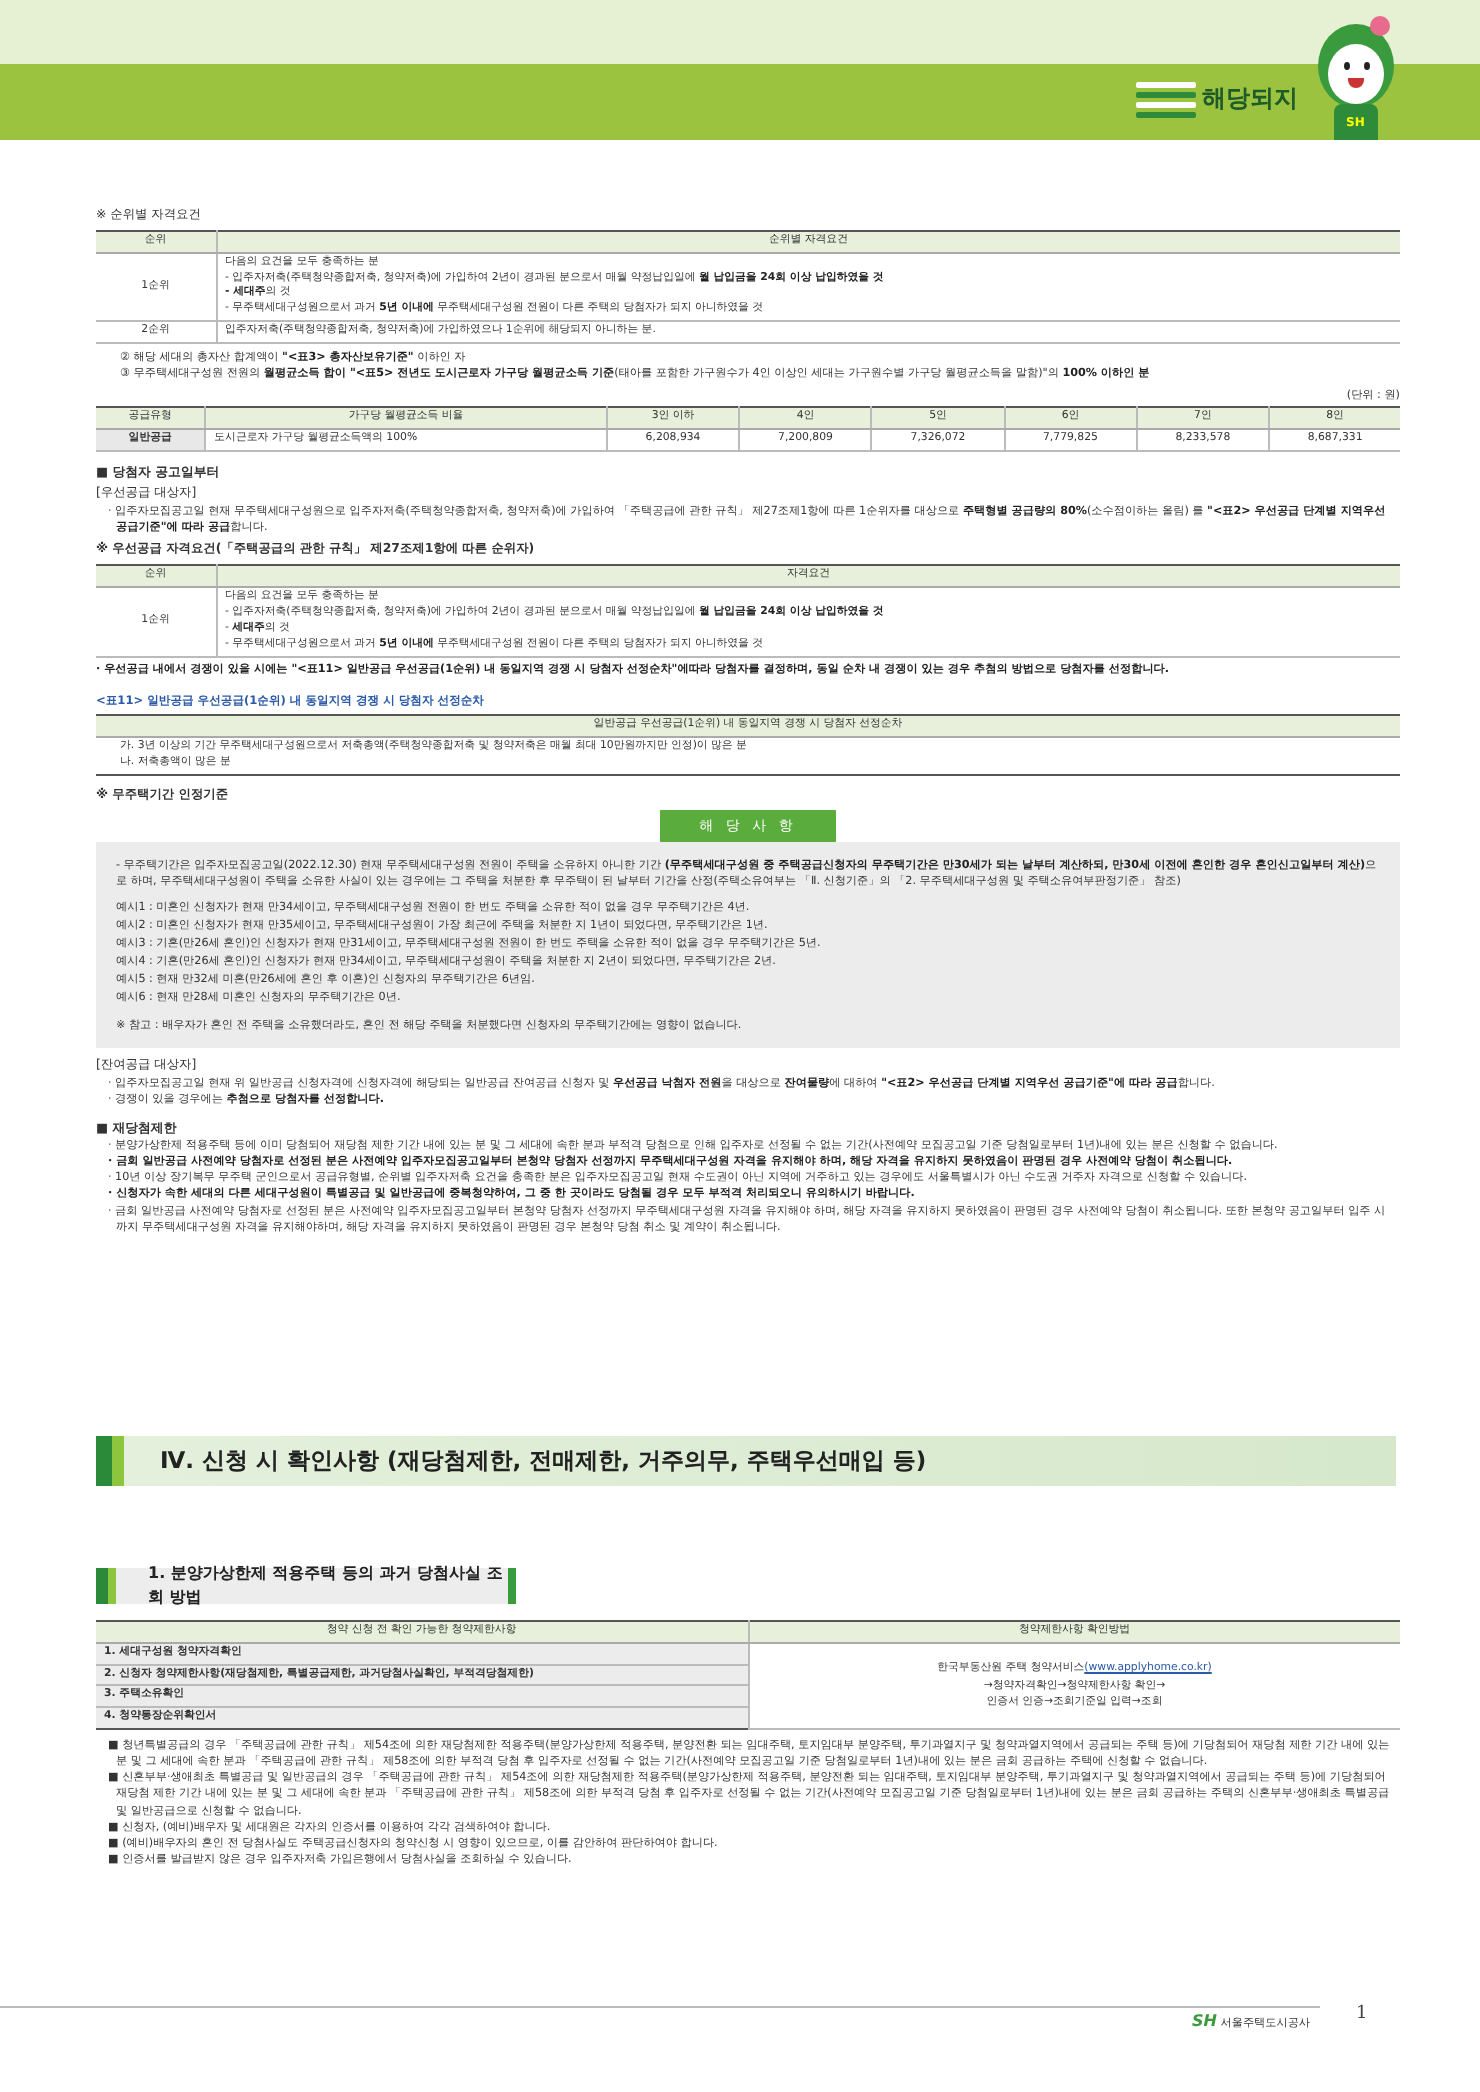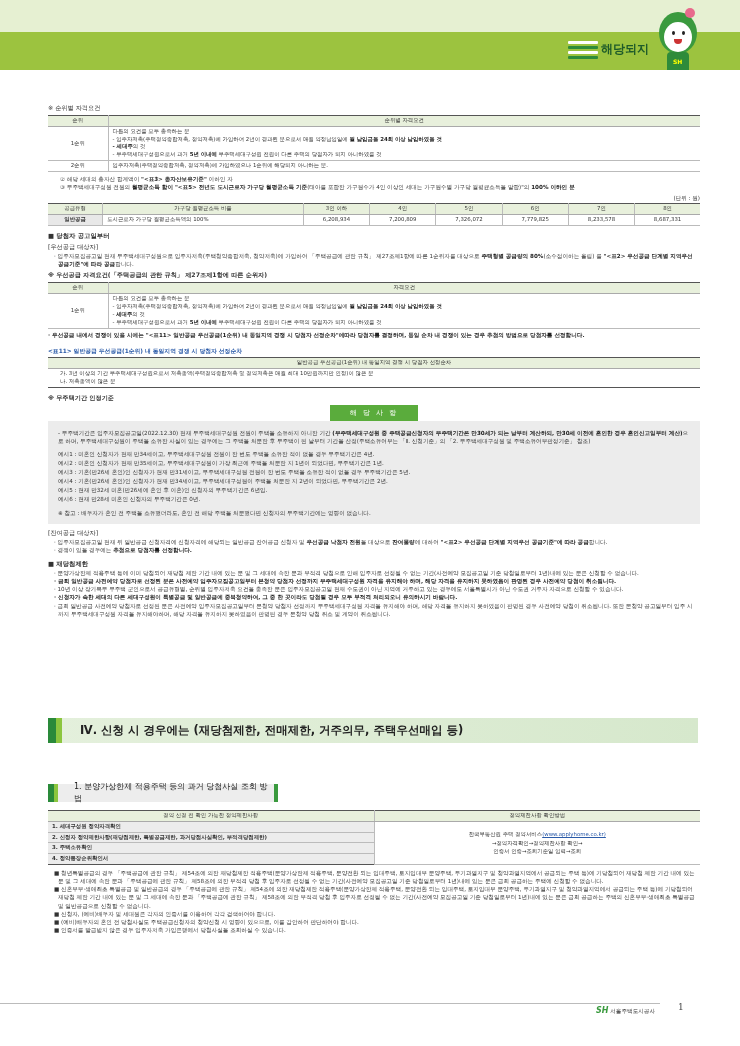--- a/index.html
+++ b/index.html
@@ -34,21 +34,21 @@
   .sub { font-size: 6.2px; margin-top: 2px; }
   .bul { padding-left: 10px; text-indent: -4px; }
   .blue { color: #2a5aa8; font-weight: bold; font-size: 5.8px; margin-top: 8px; }
   .box-label { width: 88px; margin: 0 auto; background: #5aac3c; color: #fff; font-size: 7px; font-weight: normal; text-align: center; letter-spacing: 2px; padding: 3px 0; }
   .gray-box { background: #ececec; padding: 8px 10px 6px; margin-top: 0; }
   .gray-box p { margin-bottom: 1px; }
   .sect-banner { position: absolute; left: 48px; top: 718px; width: 650px; height: 25px; background: linear-gradient(90deg,#e4f0dc,#d6e8cc); display: flex; align-items: center; }
   .sect-banner .bar1 { width: 8px; height: 25px; background: #2a8a3a; }
   .sect-banner .bar2 { width: 6px; height: 25px; background: #8cc63f; }
   .sect-banner .t { font-size: 11.5px; font-weight: bold; color: #222; margin-left: 18px; }
-  .sub-banner { position: absolute; left: 48px; top: 784px; width: 230px; height: 18px; background: #ededed; display: flex; align-items: center; }
+  .sub-banner { position: absolute; left: 48px; top: 784px; width: 210px; height: 18px; background: #ededed; display: flex; align-items: center; font-weight: bold; }
   .sub-banner .bar1 { width: 6px; height: 18px; background: #2a8a3a; }
   .sub-banner .bar2 { width: 4px; height: 18px; background: #8cc63f; }
   .sub-banner .t { font-size: 8px; margin-left: 16px; color: #222; flex: 1; }
   .sub-banner .bar3 { width: 4px; height: 18px; background: #3a9a3e; }
   .link { color: #2a5aa8; text-decoration: underline; }
   .footer-line { position: absolute; left: 0; top: 1003px; width: 660px; border-top: 1px solid #bbb; }
   .footer-logo { position: absolute; left: 596px; top: 1005px; font-size: 5.6px; color: #333; }
   .footer-logo .sh { color: #3a9a3e; font-weight: bold; font-size: 8px; font-style: italic; }
   .page-num { position: absolute; left: 678px; top: 1001px; font-family: "DejaVu Serif", serif; font-size: 9px; color: #444; }
 </style>
@@ -197,21 +197,21 @@
   <div class="bul">· 분양가상한제 적용주택 등에 이미 당첨되어 재당첨 제한 기간 내에 있는 분 및 그 세대에 속한 분과 부적격 당첨으로 인해 입주자로 선정될 수 없는 기간(사전예약 모집공고일 기준 당첨일로부터 1년)내에 있는 분은 신청할 수 없습니다.</div>
   <div class="bul" style="font-weight:bold;color:#222">· 금회 일반공급 사전예약 당첨자로 선정된 분은 사전예약 입주자모집공고일부터 본청약 당첨자 선정까지 무주택세대구성원 자격을 유지해야 하며, 해당 자격을 유지하지 못하였음이 판명된 경우 사전예약 당첨이 취소됩니다.</div>
   <div class="bul">· 10년 이상 장기복무 무주택 군인으로서 공급유형별, 순위별 입주자저축 요건을 충족한 분은 입주자모집공고일 현재 수도권이 아닌 지역에 거주하고 있는 경우에도 서울특별시가 아닌 수도권 거주자 자격으로 신청할 수 있습니다.</div>
   <div class="bul" style="font-weight:bold;color:#222">· 신청자가 속한 세대의 다른 세대구성원이 특별공급 및 일반공급에 중복청약하여, 그 중 한 곳이라도 당첨될 경우 모두 부적격 처리되오니 유의하시기 바랍니다.</div>
   <div class="bul">· 금회 일반공급 사전예약 당첨자로 선정된 분은 사전예약 입주자모집공고일부터 본청약 당첨자 선정까지 무주택세대구성원 자격을 유지해야 하며, 해당 자격을 유지하지 못하였음이 판명된 경우 사전예약 당첨이 취소됩니다. 또한 본청약 공고일부터 입주 시 까지 무주택세대구성원 자격을 유지해야하며, 해당 자격을 유지하지 못하였음이 판명된 경우 본청약 당첨 취소 및 계약이 취소됩니다.</div>
 </div>
 
 <div class="sect-banner">
   <div class="bar1"></div>
     <div class="bar2"></div>
-  <span class="t">Ⅳ.  신청 시 경우에는 (재당첨제한, 전매제한, 거주의무, 주택우선매입 등)</span>
+  <span class="t">Ⅳ.  신청 시 확인사항 (재당첨제한, 전매제한, 거주의무, 주택우선매입 등)</span>
 </div>
 
 <div class="sub-banner">
   <div class="bar1"></div>
     <div class="bar2"></div>
   <span class="t">1. 분양가상한제 적용주택 등의 과거 당첨사실 조회 방법</span>
   <div class="bar3"></div>
 </div>
 
 <div style="position:absolute;left:48px;top:810px;width:652px">

